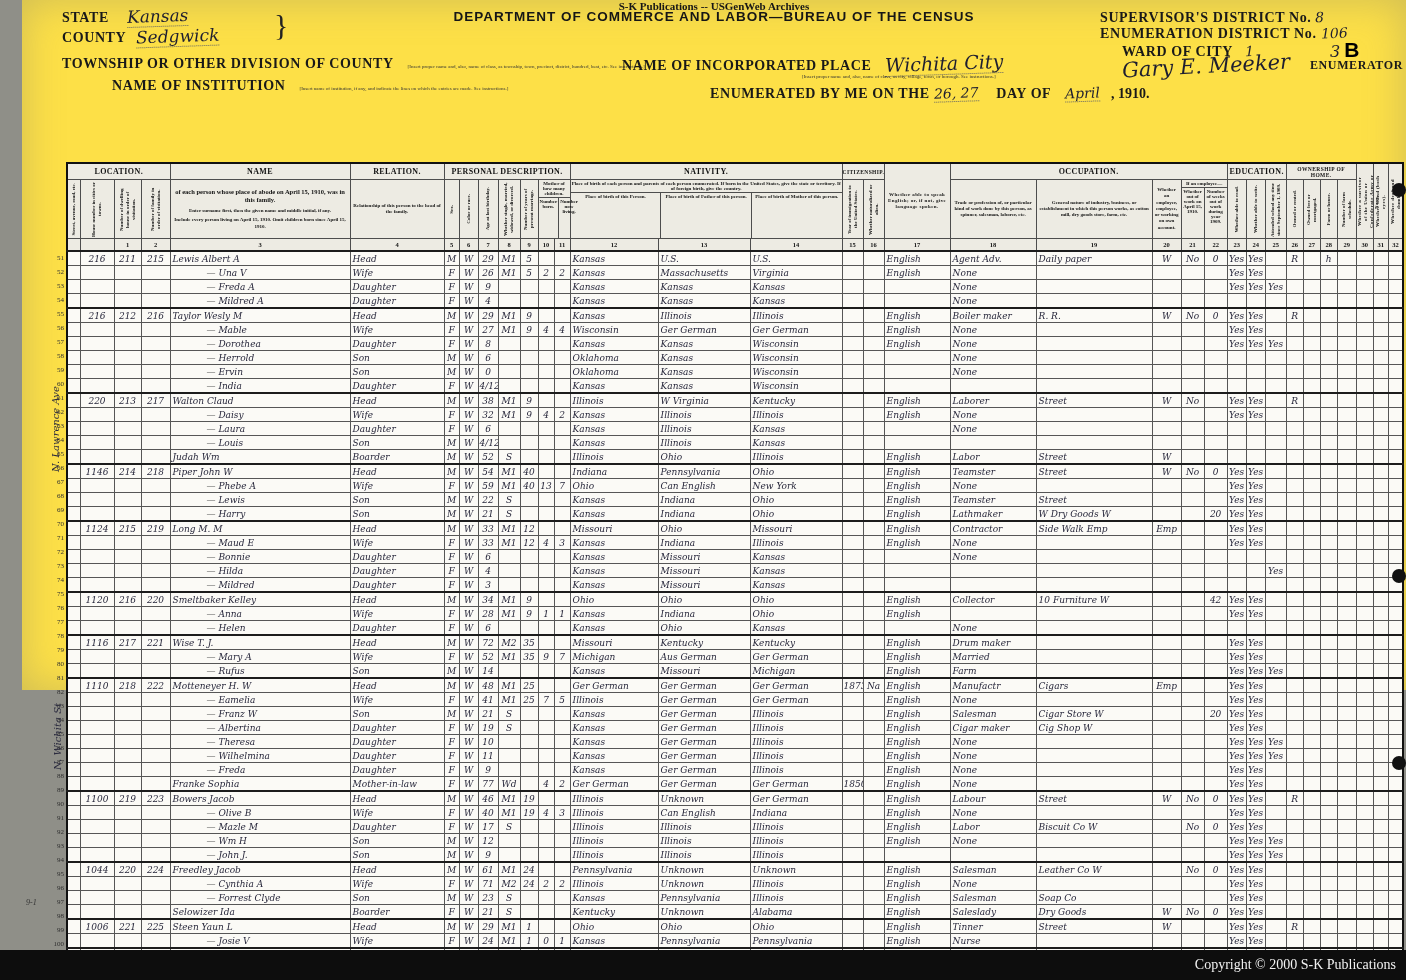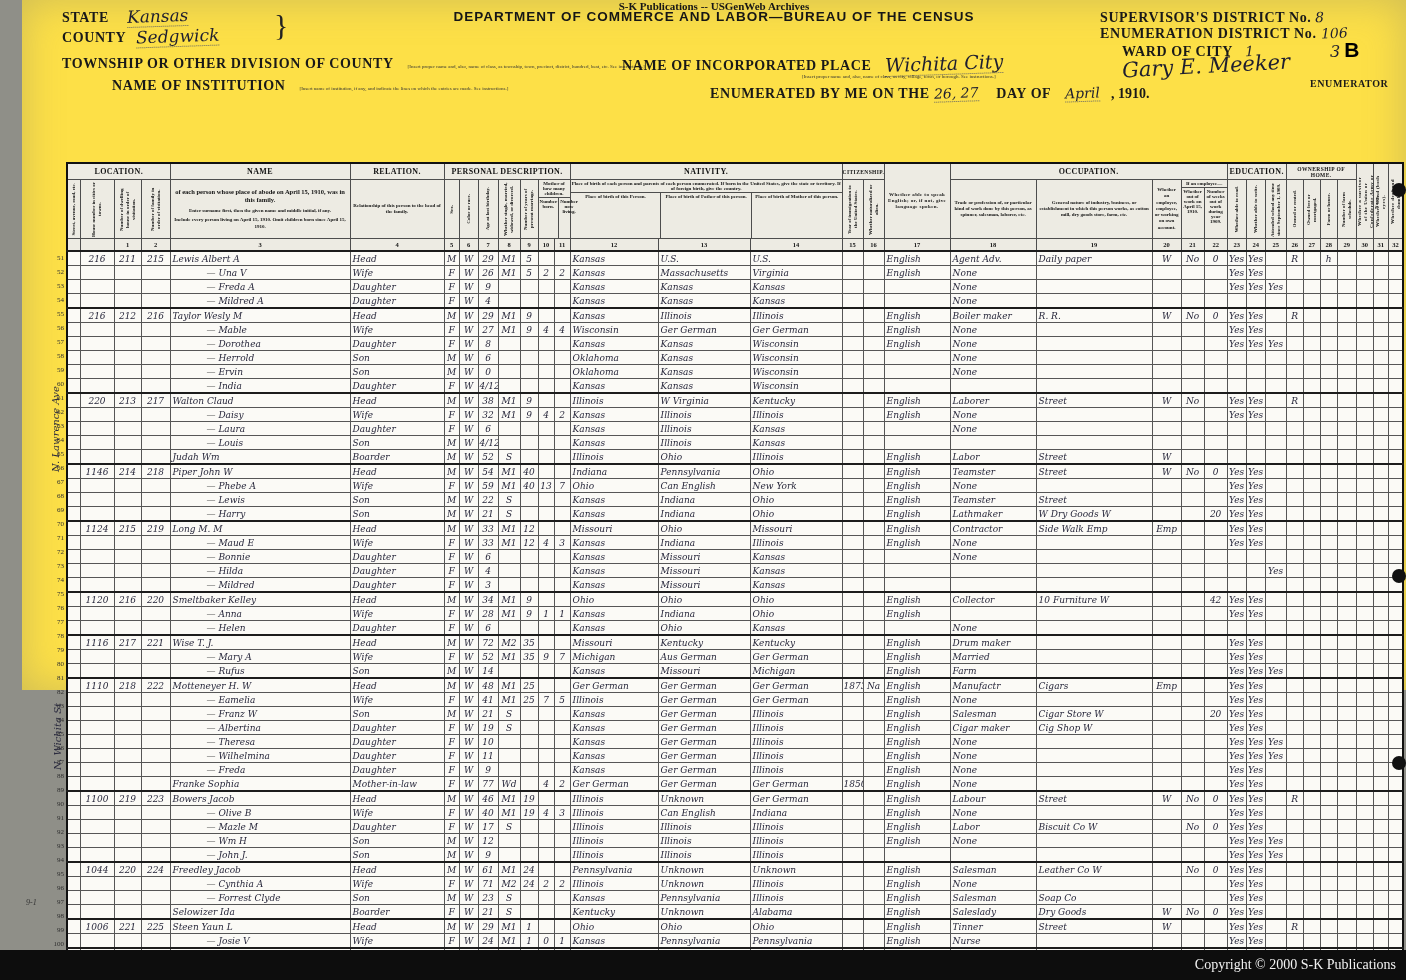--- a/index.html
+++ b/index.html
@@ -109,21 +109,21 @@
     </div>
     <div class="abs" style="left:1100px;top:42px;">
       <span class="lbl">WARD OF CITY</span>
       <span class="hw hw-md" style="margin-left:8px;">1</span>
     </div>
     <div class="abs" style="left:1308px;top:18px;margin-top:20px;">
       <span class="hw" style="font-size:16px;">3</span>
       <span id="sheetB">B</span>
     </div>
     <div class="abs hw" style="left:1100px;top:54px;font-size:21px;transform:rotate(-3deg);">Gary E. Meeker</div>
-    <div class="abs lbl" style="left:1288px;top:78px;font-size:10px;">ENUMERATOR</div>
+    <div class="abs lbl" style="left:1288px;top:58px;font-size:12px;">ENUMERATOR</div>
   </div>
 
   <table id="census">
     <colgroup>
       <col style="width:13px">
         <col style="width:34px">
         <col style="width:27px">
         <col style="width:29px">
       <col style="width:180px">
         <col style="width:94px">

